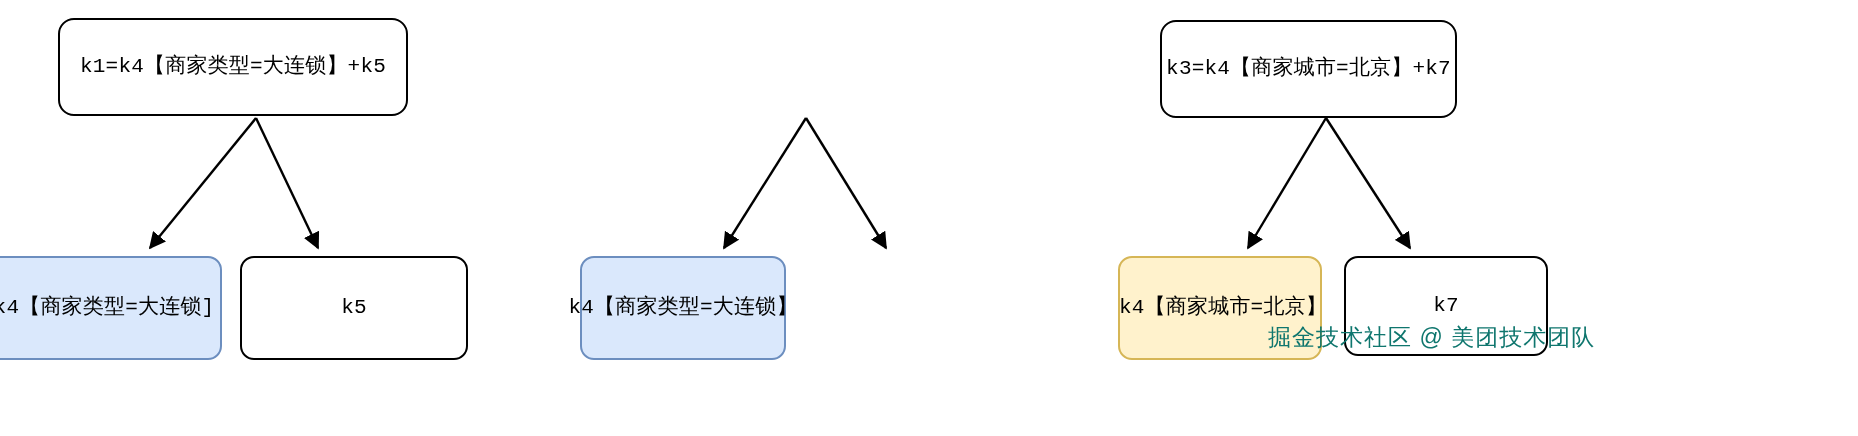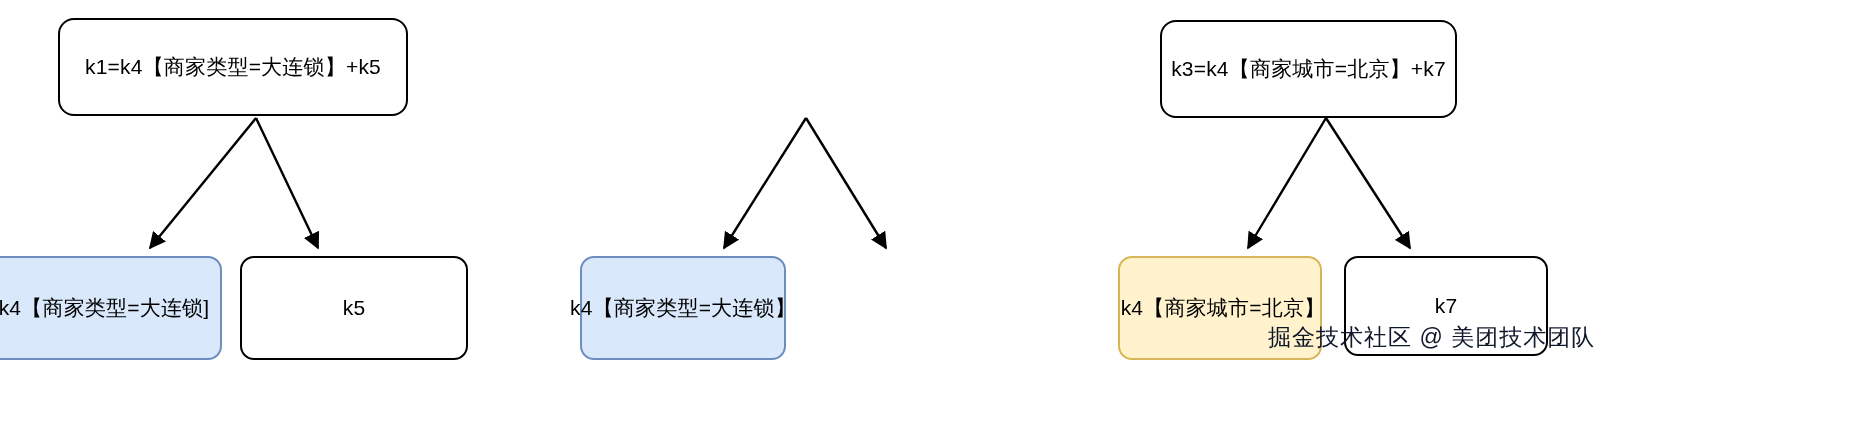--- a/index.html
+++ b/index.html
@@ -33,20 +33,21 @@
     background: #ffffff;
     display: flex;
     align-items: center;
     justify-content: center;
     text-align: center;
     color: #000000;
     font-size: 21px;
     line-height: 1.25;
     letter-spacing: 0.2px;
     white-space: nowrap;
+    font-family: Liberation Mono, monospace;
   }
   .node.parent {
     border-radius: 16px;
   }
   .node.blue {
     background: #dae8fc;
     border-color: #6c8ebf;
   }
   .node.yellow {
     background: #fff2cc;
@@ -67,21 +68,21 @@
   
   #n-g3-parent { left: 1160px; top: 20px;  width: 297px; height: 98px; }
   #n-g3-left   { left: 1118px; top: 256px; width: 204px; height: 104px; padding-left: 6px; }
   #n-g3-right  { left: 1344px; top: 256px; width: 204px; height: 100px; }
 
   .watermark {
     position: absolute;
     left: 1268px;
     top: 322px;
     font-size: 23px;
-    color: #0f172a;
+    color: #0f766e;
     white-space: nowrap;
     letter-spacing: 1px;
     user-select: none;
   }
 </style>
 </head>
 <body>
 
 <div id="canvas">
 

